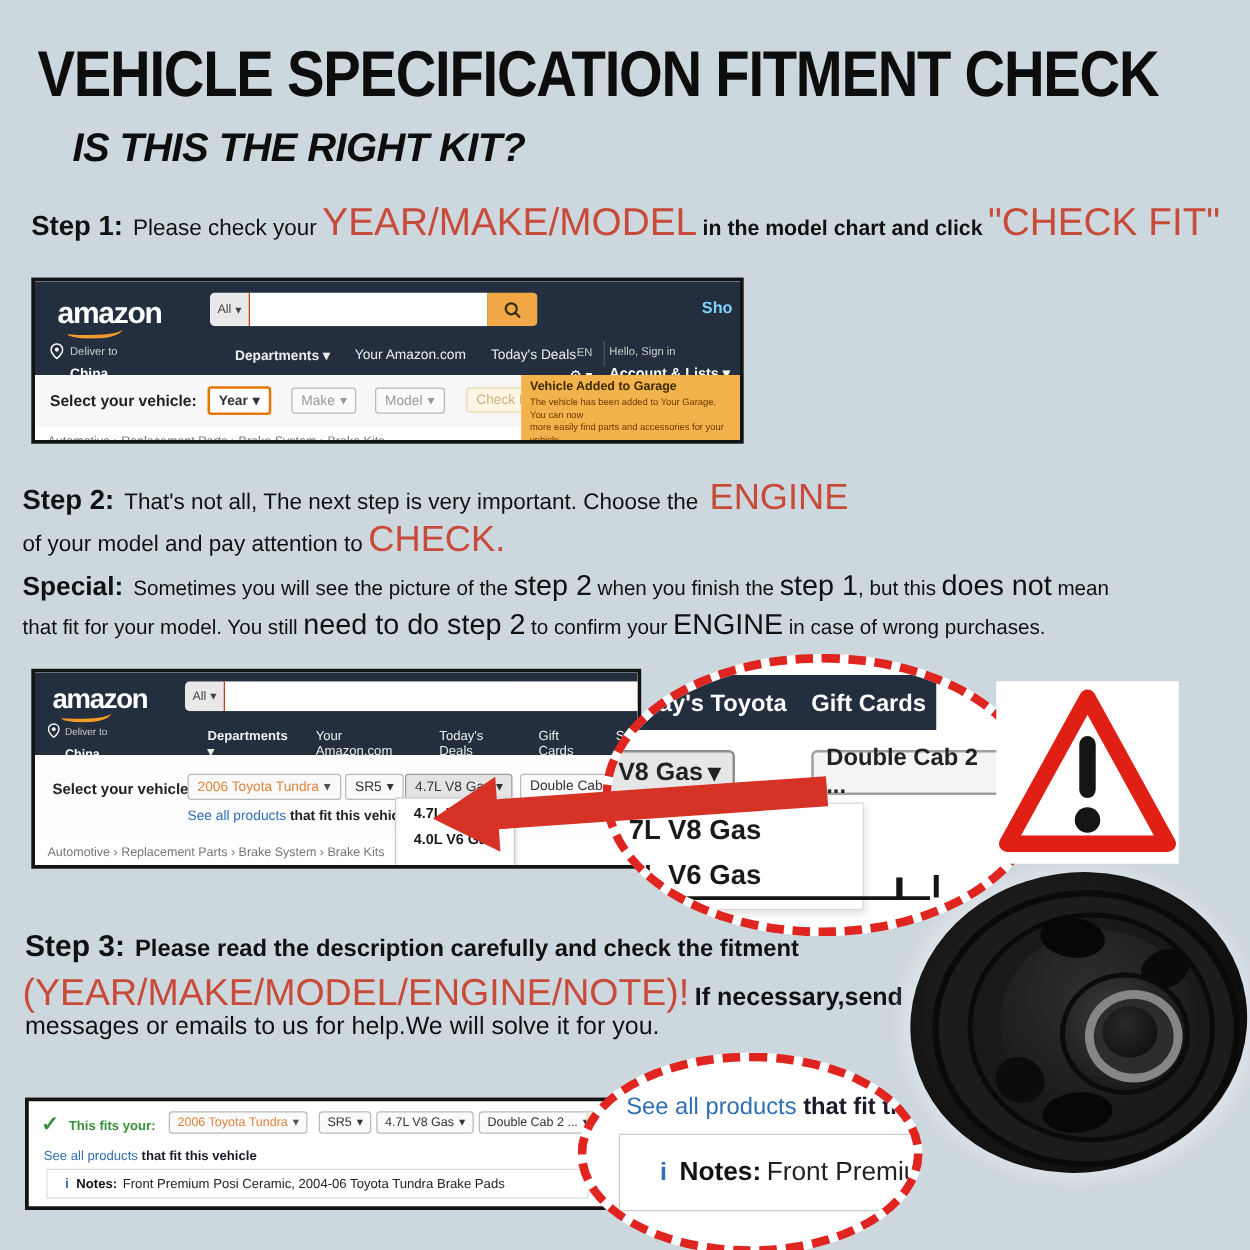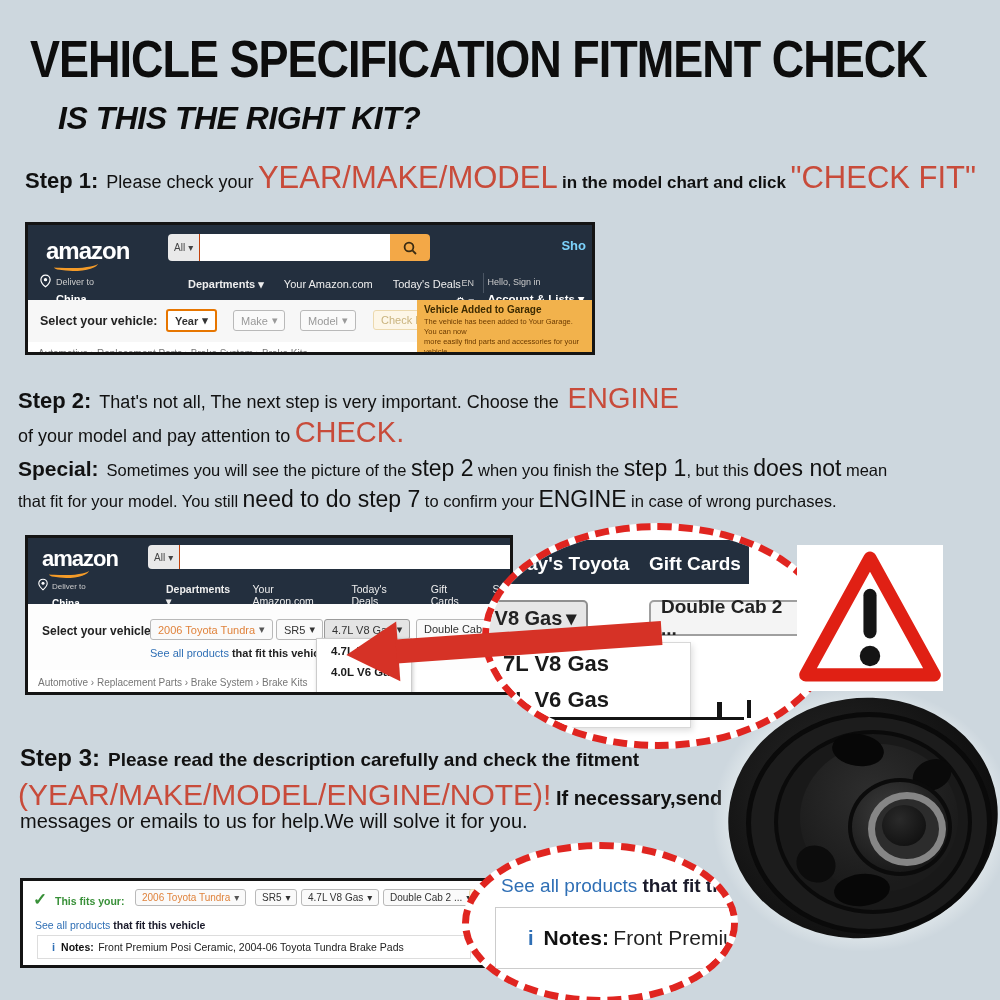--- a/index.html
+++ b/index.html
@@ -138,21 +138,21 @@
     <span class="steplabel" style="font-size:21px;">Special:</span>
     <span class="body-xs">Sometimes you will see the picture of the</span>&nbsp;
     <span class="emph">step 2</span>&nbsp;
     <span class="body-xs">when you finish the</span>&nbsp;
     <span class="emph">step 1</span><span class="body-xs">, but this</span>&nbsp;
     <span class="emph">does not</span>&nbsp;
     <span class="body-xs">mean</span>
   </div>
   <div class="a row" style="left:18px;top:486px;">
     <span class="body-xs">that fit for your model. You still</span>&nbsp;
-    <span class="emph">need to do step 7</span>&nbsp;
+    <span class="emph">need to do step 2</span>&nbsp;
     <span class="body-xs">to confirm your</span>&nbsp;
     <span class="emph">ENGINE</span>&nbsp;
     <span class="body-xs">in case of wrong purchases.</span>
   </div>
 
   <div class="a shot" style="left:25px;top:535px;width:482px;height:154px;">
     <div class="a navy" style="left:0;top:0;width:482px;height:66px;">
       <div class="a" style="left:14px;top:8px;">
         <span class="logo" style="font-size:22px;">amazon</span>
         <span class="smile" style="width:40px;margin-left:7px;"></span>

